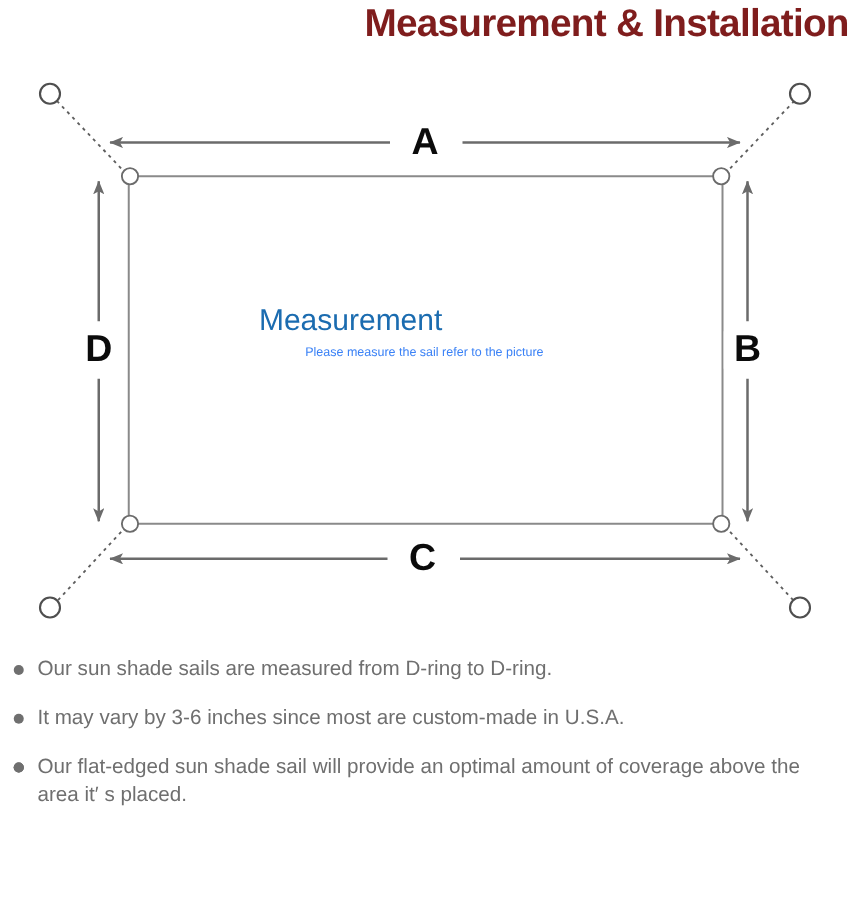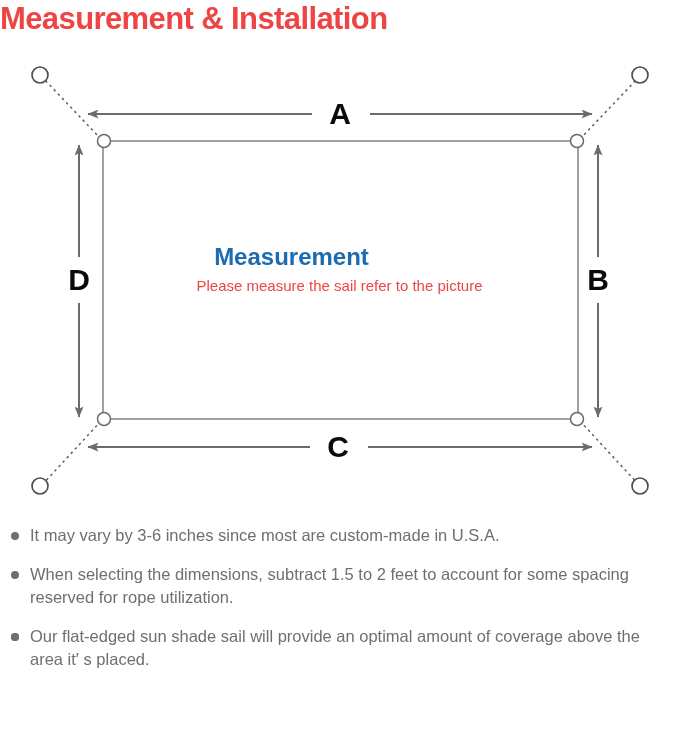--- a/index.html
+++ b/index.html
@@ -14,25 +14,25 @@
     font-family: "Liberation Sans", "DejaVu Sans", sans-serif;
     overflow: hidden;
   }
 
   
   #page-title {
     position: absolute;
     top: 0px;
     left: 0;
     width: 679px;
-    text-align: left;
+    text-align: right;
     font-size: 31px;
     font-weight: bold;
     letter-spacing: -0.6px;
-    color: #ef4444;
+    color: #7f1d1d;
     line-height: 38px;
     white-space: nowrap;
   }
 
   
   #diagram {
     position: absolute;
     top: 45px;
     left: 0;
     width: 679px;
@@ -42,32 +42,31 @@
     display: block;
   }
 
   
   .sail-heading {
     position: absolute;
     left: 0;
     width: 561px;
     text-align: center;
     color: #1b6cb0;
-    font-weight: bold;
+    font-weight: normal;
     font-size: 24px;
     white-space: nowrap;
-    padding-left: 11px;
   }
   .sail-sub {
     position: absolute;
     left: 0;
     width: 679px;
     text-align: center;
-    color: #ef4444;
-    font-size: 15px;
+    color: #3b82f6;
+    font-size: 10px;
     white-space: nowrap;
   }
 
   
   .dim-letter {
     position: absolute;
     color: #0b0b0b;
     font-weight: bold;
     font-size: 30px;
     line-height: 30px;
@@ -164,25 +163,28 @@
 
   <div class="dim-letter" style="left:321px; top:54px; width:38px;">A</div>
   <div class="dim-letter" style="left:579px; top:220px; width:38px;">B</div>
   <div class="dim-letter" style="left:319px; top:387px; width:38px;">C</div>
   <div class="dim-letter" style="left:60px; top:220px; width:38px;">D</div>
 </div>
 
 <div id="notes">
   <div class="note-row">
     <span class="note-bullet"></span>
+    <span>Our sun shade sails are measured from D-ring to D-ring.</span>
+  </div>
+  <div class="note-row">
+    <span class="note-bullet"></span>
     <span>It may vary by 3-6 inches since most are custom-made in U.S.A.</span>
   </div>
   <div class="note-row">
     <span class="note-bullet"></span>
-    <span>When selecting the dimensions, subtract 1.5 to 2 feet to account for some spacing reserved for rope utilization.</span>
   </div>
   <div class="note-row">
     <span class="note-bullet"></span>
   </div>
   <div class="note-row">
     <span class="note-bullet"></span>
     <span>Our flat-edged sun shade sail will provide an optimal amount of coverage above the area it′ s placed.</span>
   </div>
 </div>
 

